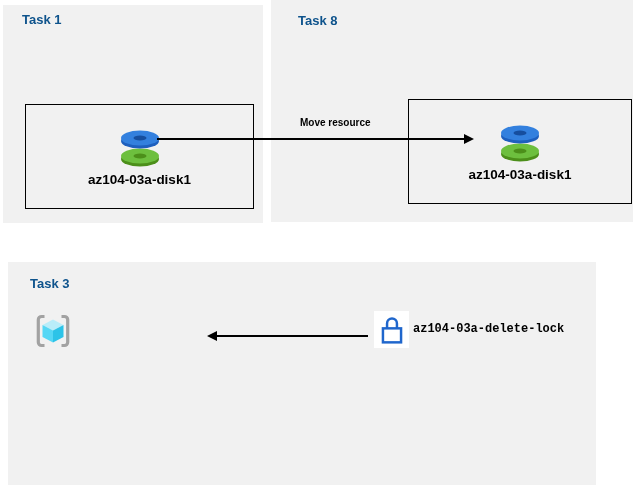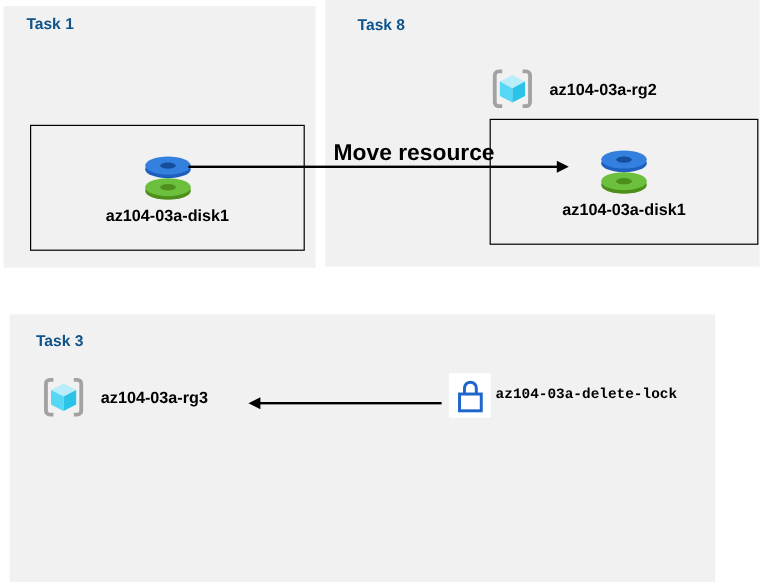--- a/index.html
+++ b/index.html
@@ -54,22 +54,22 @@
     border-top:5.5px solid transparent;
     border-bottom:5.5px solid transparent;
   }
   .lock-head{
     left:207px;top:330.5px;
     border-right:10px solid #000;
     border-top:5.5px solid transparent;
     border-bottom:5.5px solid transparent;
   }
   .move-label{
-    position:absolute;left:278px;top:117px;
-    font-size:19px;font-weight:700;white-space:nowrap;
+    position:absolute;left:300px;top:117px;
+    font-size:10px;font-weight:700;white-space:nowrap;
   }
 
   
   .lock-chip{
     position:absolute;left:374px;top:311px;
     width:35px;height:37px;background:#fff;
     display:flex;align-items:center;justify-content:center;
   }
   .lock-text{
     position:absolute;left:413px;top:320px;
@@ -99,30 +99,20 @@
         <ellipse cx="23" cy="11" rx="19" ry="7.5" fill="#3380de"></ellipse>
         <ellipse cx="23" cy="11" rx="6.5" ry="2.6" fill="#164e9e"></ellipse>
       </svg>
       <span class="disk-label">az104-03a-disk1</span>
     </div>
   </section>
 
   <section class="panel panel-task2">
     <h2 class="task-title title-t2">Task 8</h2>
 
-    <div class="rg-row rg-row-t2">
-      <svg class="icon-block" width="40" height="40" viewBox="0 0 40 40">
-        <path d="M11.5 5.5 H8.5 a3.2 3.2 0 0 0 -3.2 3.2 V31.3 a3.2 3.2 0 0 0 3.2 3.2 H11.5" fill="none" stroke="#a2a2a2" stroke-width="3.2"></path>
-        <path d="M28.5 5.5 H31.5 a3.2 3.2 0 0 1 3.2 3.2 V31.3 a3.2 3.2 0 0 1 -3.2 3.2 H28.5" fill="none" stroke="#a2a2a2" stroke-width="3.2"></path>
-        <polygon points="20,8.5 30.5,14 20,19.5 9.5,14" fill="#b9edf9"></polygon>
-        <polygon points="9.5,14 20,19.5 20,31.5 9.5,26" fill="#55d7f5"></polygon>
-        <polygon points="30.5,14 20,19.5 20,31.5 30.5,26" fill="#2cc3e8"></polygon>
-      </svg>
-      <span class="rg-label">az104-03a-rg2</span>
-    </div>
 
     <div class="resource-box rbox-t2">
       <svg class="icon-block" width="46" height="40" viewBox="0 0 46 40">
         <ellipse cx="23" cy="32" rx="19" ry="7.5" fill="#4c8f1a"></ellipse>
         <ellipse cx="23" cy="29" rx="19" ry="7.5" fill="#6dbf3e"></ellipse>
         <ellipse cx="23" cy="29" rx="6.5" ry="2.6" fill="#4c8f1a"></ellipse>
         <ellipse cx="23" cy="14" rx="19" ry="7.5" fill="#1e5fbe"></ellipse>
         <ellipse cx="23" cy="11" rx="19" ry="7.5" fill="#3380de"></ellipse>
         <ellipse cx="23" cy="11" rx="6.5" ry="2.6" fill="#164e9e"></ellipse>
       </svg>
@@ -134,21 +124,20 @@
     <h2 class="task-title title-t3">Task 3</h2>
 
     <div class="rg-row rg-row-t3">
       <svg class="icon-block" width="40" height="40" viewBox="0 0 40 40">
         <path d="M11.5 5.5 H8.5 a3.2 3.2 0 0 0 -3.2 3.2 V31.3 a3.2 3.2 0 0 0 3.2 3.2 H11.5" fill="none" stroke="#a2a2a2" stroke-width="3.2"></path>
         <path d="M28.5 5.5 H31.5 a3.2 3.2 0 0 1 3.2 3.2 V31.3 a3.2 3.2 0 0 1 -3.2 3.2 H28.5" fill="none" stroke="#a2a2a2" stroke-width="3.2"></path>
         <polygon points="20,8.5 30.5,14 20,19.5 9.5,14" fill="#b9edf9"></polygon>
         <polygon points="9.5,14 20,19.5 20,31.5 9.5,26" fill="#55d7f5"></polygon>
         <polygon points="30.5,14 20,19.5 20,31.5 30.5,26" fill="#2cc3e8"></polygon>
       </svg>
-      <span class="rg-label">az104-03a-rg3</span>
     </div>
 
   </section>
 
   <div class="arrow-line move-line"></div>
   <div class="arrow-head move-head"></div>
   <div class="move-label">Move resource</div>
 
   <div class="arrow-head lock-head"></div>
   <div class="arrow-line lock-line"></div>

